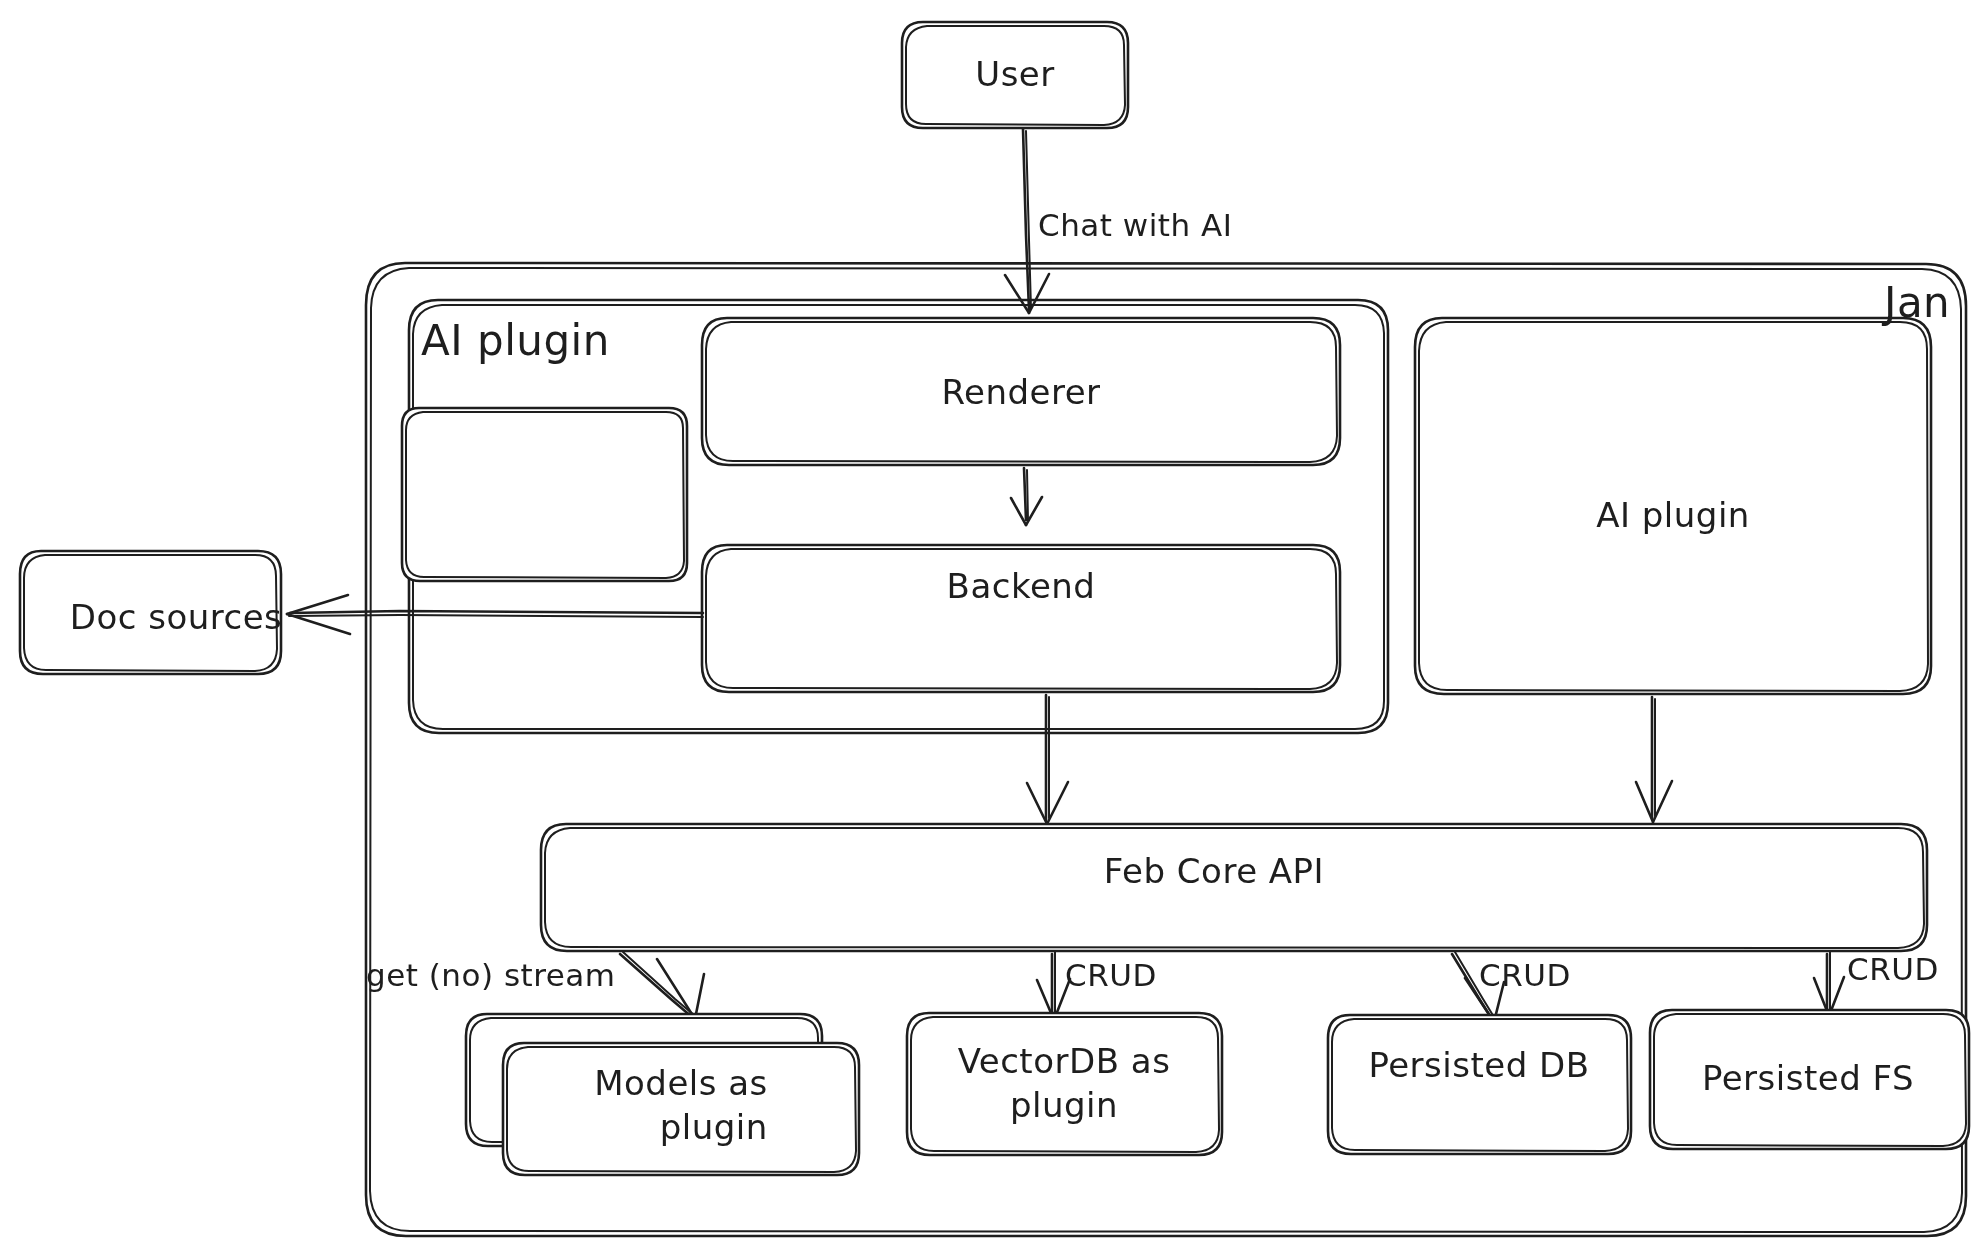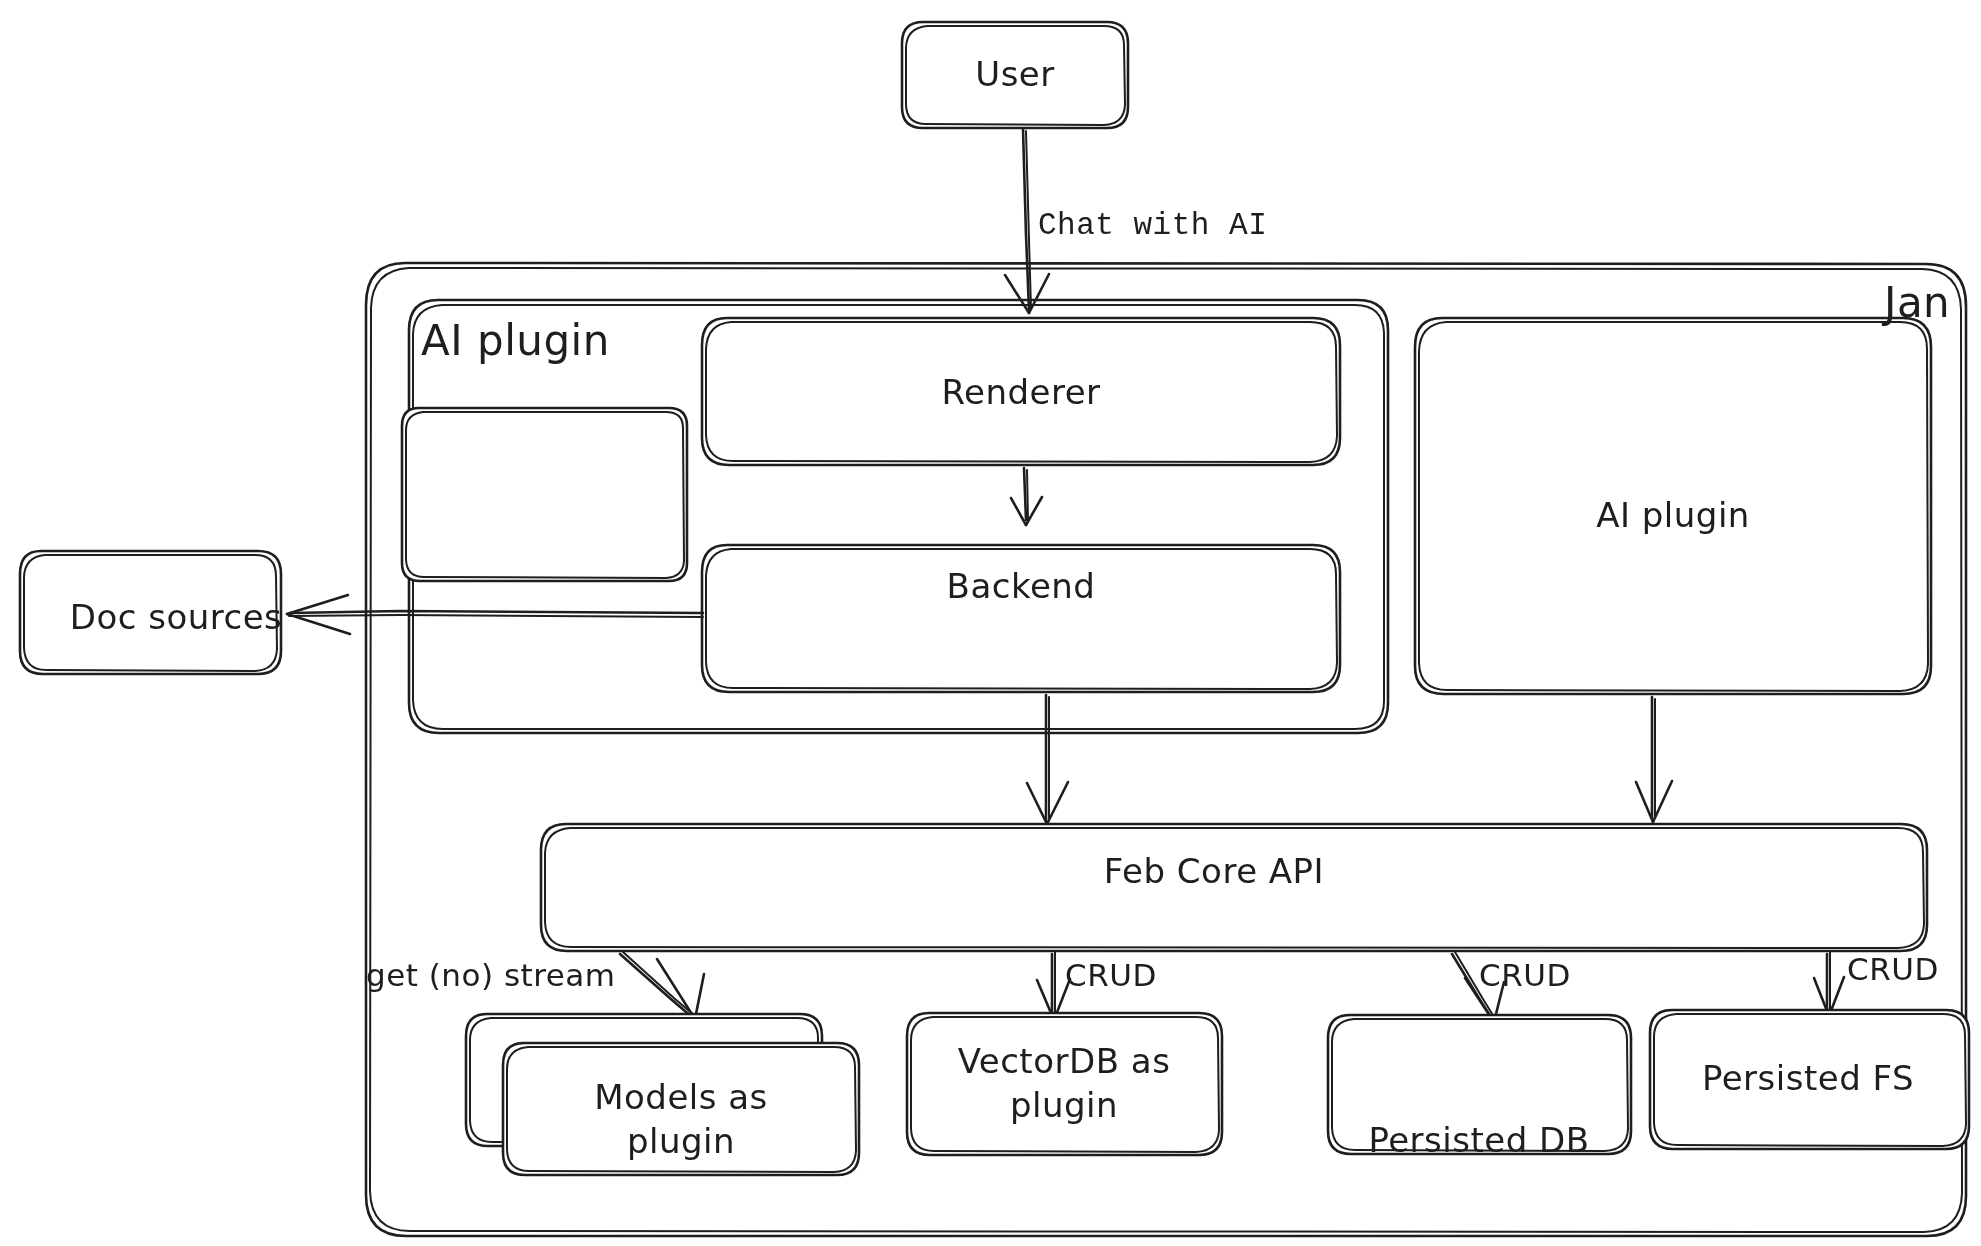--- a/index.html
+++ b/index.html
@@ -194,21 +194,21 @@
 
     <g>
       <path class="s fillw" d="M 1672,1010 Q 1650,1010 1650,1033 L 1650,1126 Q 1650,1149 1673,1149 L 1946,1149 Q 1969,1149 1969,1126 L 1969,1033 Q 1969,1010 1946,1010 L 1672,1010 Z"></path>
       <path class="s2" d="M 1676,1014 Q 1654,1016 1654,1037 L 1654,1123 Q 1655,1145 1677,1145 L 1943,1146 Q 1965,1145 1966,1124 L 1965,1035 Q 1965,1014 1943,1014 L 1676,1014"></path>
     </g>
 
   </svg>
 
   <div class="lbl node-label" style="left:1015px; top:75px;">User</div>
 
-  <div class="lbl edge-label" style="left:1038px; top:207px;font-family:Liberation Mono, monospace;">Chat with AI</div>
+  <div class="lbl edge-label" style="left:1038px; top:207px;">Chat with AI</div>
 
   <div class="lbl group-label" style="left:1884px; top:277px;">Jan</div>
 
   <div class="lbl group-label" style="left:421px; top:315px;">AI plugin</div>
 
   <div class="lbl node-label" style="left:1021px; top:393px;">Renderer</div>
 
   <div class="lbl node-label" style="left:1021px; top:587px;">Backend</div>
 
   <div class="lbl node-label" style="left:1673px; top:516px;">AI plugin</div>
@@ -219,23 +219,23 @@
   <div class="lbl node-label" style="left:1214px; top:872px;">Feb Core API</div>
 
   <div class="lbl edge-label" style="left:366px; top:957px;">get (no) stream</div>
 
   <div class="lbl edge-label" style="left:1065px; top:957px;">CRUD</div>
 
   <div class="lbl edge-label" style="left:1479px; top:957px;">CRUD</div>
 
   <div class="lbl edge-label" style="left:1847px; top:951px;">CRUD</div>
 
-  <div class="lbl node-label two-line" style="left:681px; top:1106px; text-align:center;margin-top:14px;">Models as
+  <div class="lbl node-label two-line" style="left:681px; top:1106px; text-align:right;">Models as
 plugin</div>
 
   <div class="lbl node-label two-line" style="left:1064px; top:1084px; text-align:center;">VectorDB as
 plugin</div>
 
-  <div class="lbl node-label" style="left:1479px; top:1141px;">Persisted DB</div>
+  <div class="lbl node-label" style="left:1479px; top:1066px;">Persisted DB</div>
 
   <div class="lbl node-label" style="left:1808px; top:1079px;">Persisted FS</div>
 
 </div>
 
 </body></html>

